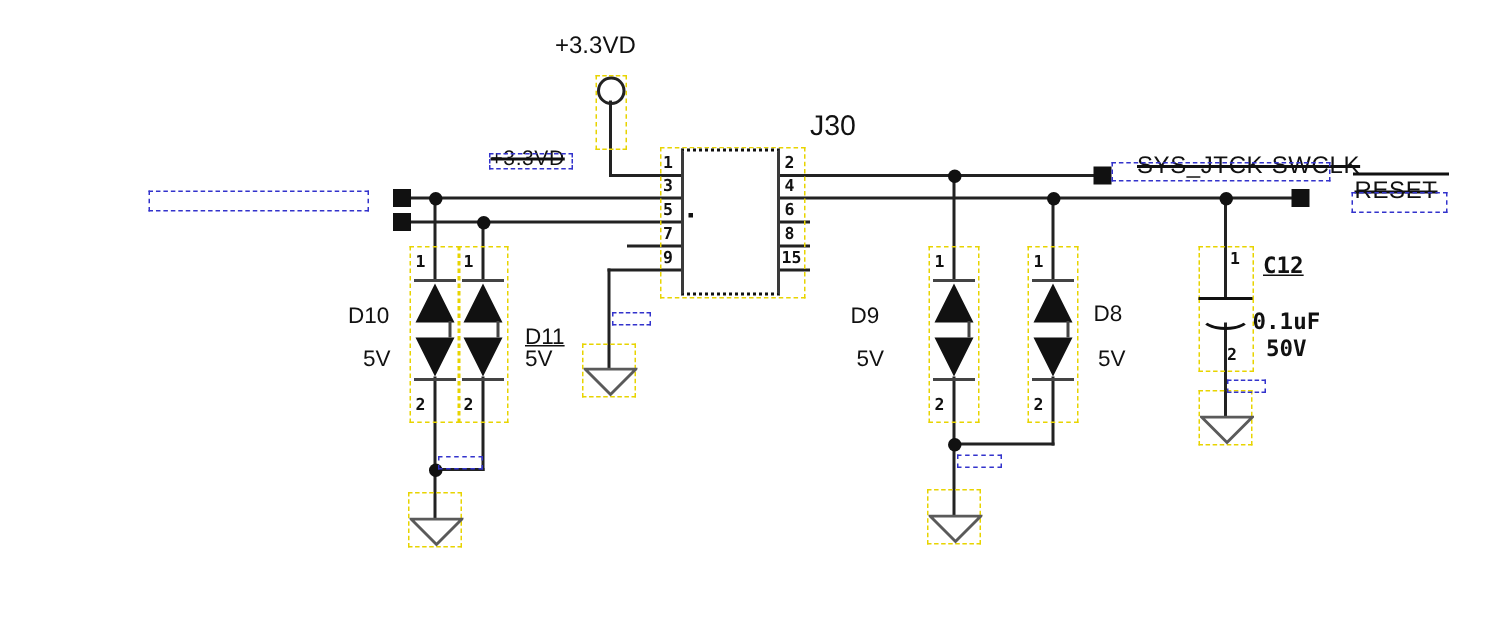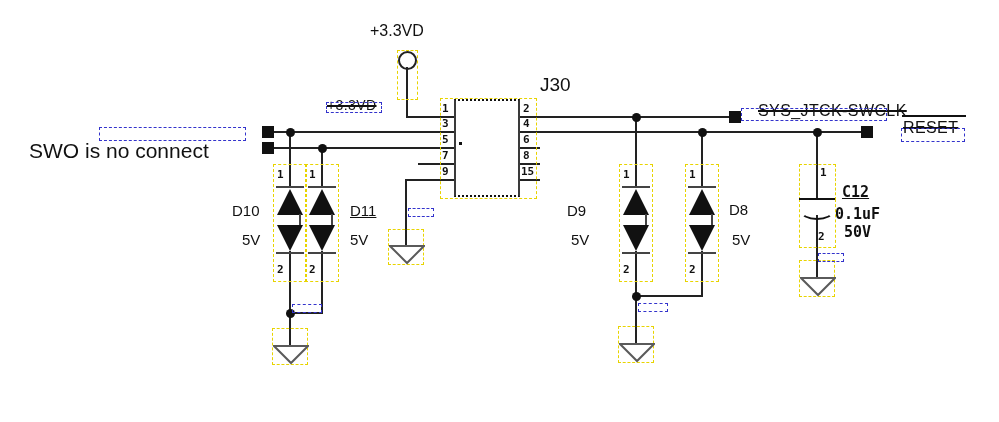--- a/index.html
+++ b/index.html
@@ -91,21 +91,20 @@
   <div class="pin" style="left:442px;top:166px;">9</div>
   <div class="pin" style="left:523px;top:103px;">2</div>
   <div class="pin" style="left:523px;top:118px;">4</div>
   <div class="pin" style="left:523px;top:134px;">6</div>
   <div class="pin" style="left:523px;top:150px;">8</div>
   <div class="pin" style="left:521px;top:166px;">15</div>
   <div style="position:absolute;left:459px;top:142px;width:3px;height:3px;background:#111;"></div>
 
   <div class="bbox" style="left:99px;top:127px;width:147px;height:14px;"></div>
 
-  <div class="plain" style="left:29px;top:139px;font-size:21px;">SWO is no connect</div>
 
   <div class="netlabel" style="left:327px;top:97px;font-size:14px;">+3.3VD</div>
   <div class="bbox" style="left:326px;top:102px;width:56px;height:11px;"></div>
 
   <div class="netlabel" style="left:742px;top:102px;margin-left:16px;">SYS_JTCK-SWCLK</div>
   <div class="bbox" style="left:741px;top:108px;width:146px;height:13px;"></div>
 
   <div class="h" style="left:902px;top:115px;width:64px;background:#111;"></div>
   <div class="netlabel" style="left:903px;top:119px;">RESET</div>
   <div class="bbox" style="left:901px;top:128px;width:64px;height:14px;"></div>
@@ -124,21 +123,21 @@
 
   <div class="ybox" style="left:305px;top:164px;width:34px;height:118px;">
     <div class="pin" style="left:3px;top:4px;">1</div>
     <div class="bar" style="left:2px;top:21px;width:28px;"></div>
     <div class="tri-up" style="left:3px;top:24px;"></div>
     <div class="tri-dn" style="left:3px;top:60px;"></div>
     <div class="tick" style="left:25px;top:49px;height:11px;"></div>
     <div class="bar" style="left:2px;top:87px;width:28px;"></div>
     <div class="pin" style="left:3px;top:99px;">2</div>
   </div>
-  <div class="ref" style="left:350px;top:202px;text-decoration:underline;">D11</div>
+  <div class="ref" style="left:350px;top:216px;text-decoration:underline;">D11</div>
   <div class="ref" style="left:350px;top:231px;">5V</div>
 
   <div class="ybox" style="left:619px;top:164px;width:34px;height:118px;">
     <div class="pin" style="left:3px;top:4px;">1</div>
     <div class="bar" style="left:2px;top:21px;width:28px;"></div>
     <div class="tri-up" style="left:3px;top:24px;"></div>
     <div class="tri-dn" style="left:3px;top:60px;"></div>
     <div class="tick" style="left:25px;top:49px;height:11px;"></div>
     <div class="bar" style="left:2px;top:87px;width:28px;"></div>
     <div class="pin" style="left:3px;top:99px;">2</div>
@@ -157,21 +156,21 @@
   </div>
   <div class="ref" style="left:729px;top:201px;">D8</div>
   <div class="ref" style="left:732px;top:231px;">5V</div>
 
   <div class="ybox" style="left:799px;top:164px;width:37px;height:36px;"></div>
   <div class="ybox" style="left:799px;top:199px;width:37px;height:49px;"></div>
   <div class="pin" style="left:820px;top:167px;">1</div>
   <div class="h" style="left:799px;top:198px;width:36px;background:#111;"></div>
   <div class="cap-arc" style="left:800px;top:202px;"></div>
   <div class="pin" style="left:818px;top:231px;">2</div>
-  <div class="mono" style="left:842px;top:183px;text-decoration:underline;">C12</div>
+  <div class="mono" style="left:842px;top:168px;text-decoration:underline;">C12</div>
   <div class="mono" style="left:835px;top:205px;">0.1uF</div>
   <div class="mono" style="left:844px;top:223px;">50V</div>
 
   <div class="ybox" style="left:388px;top:229px;width:36px;height:36px;"></div>
   <svg class="gnd" style="left:389px;top:245px;" width="36" height="20" viewBox="0 0 36 20">
     <polygon points="1,1 35,1 18,18" fill="#ffffff" stroke="#5a5a5a" stroke-width="2"></polygon>
   </svg>
 
   <div class="ybox" style="left:272px;top:328px;width:36px;height:37px;"></div>
   <svg class="gnd" style="left:273px;top:345px;" width="36" height="20" viewBox="0 0 36 20">

